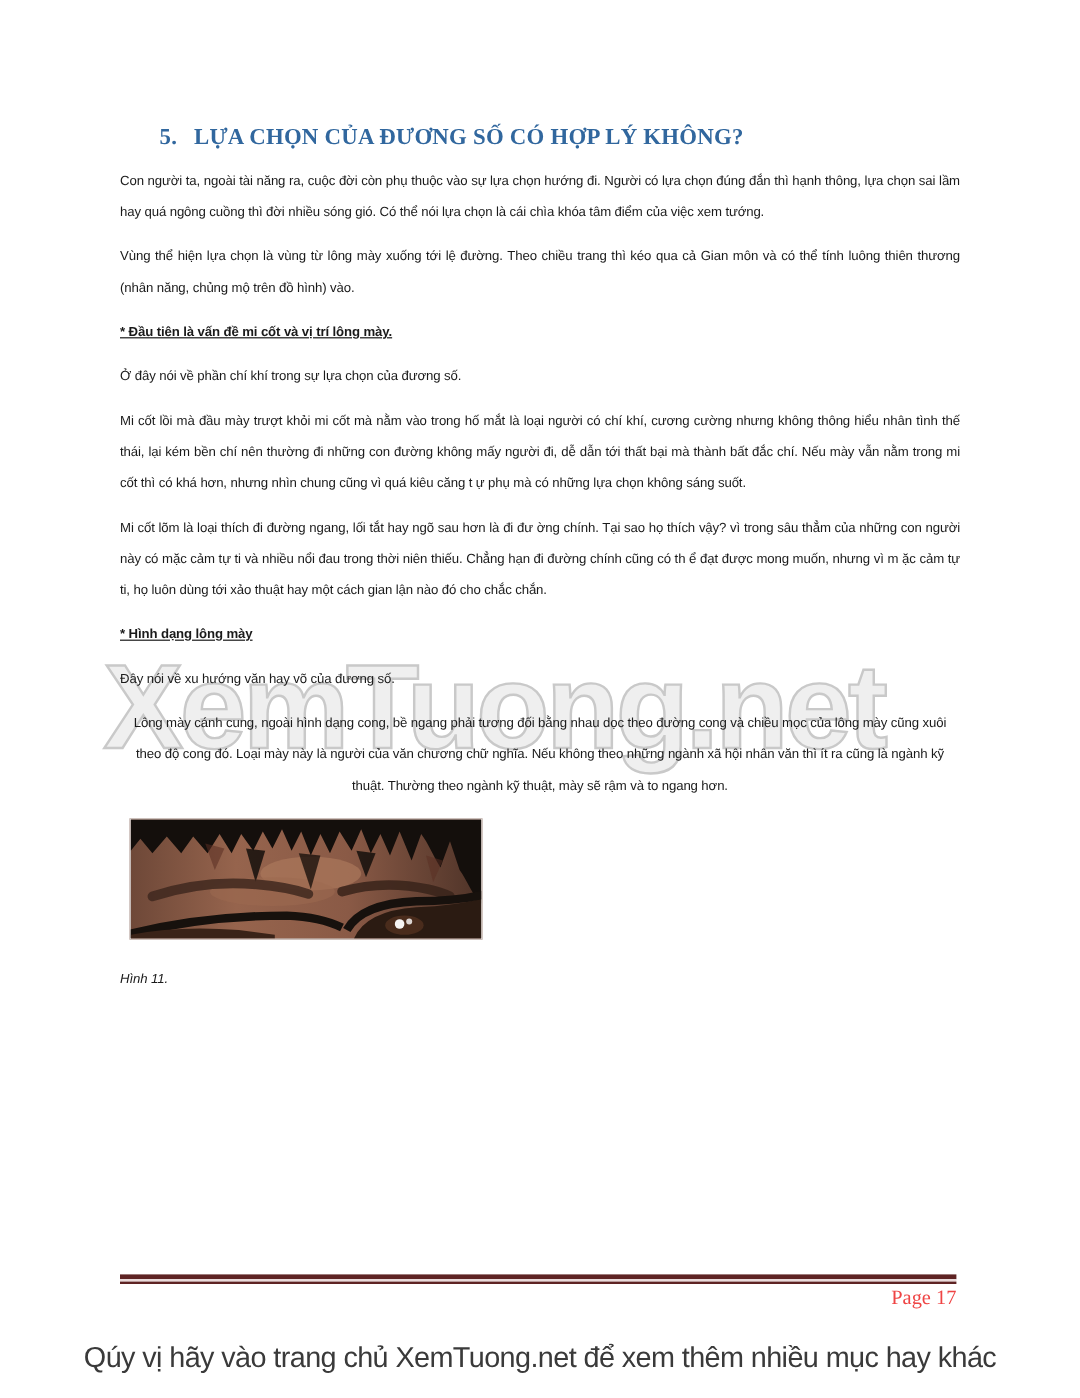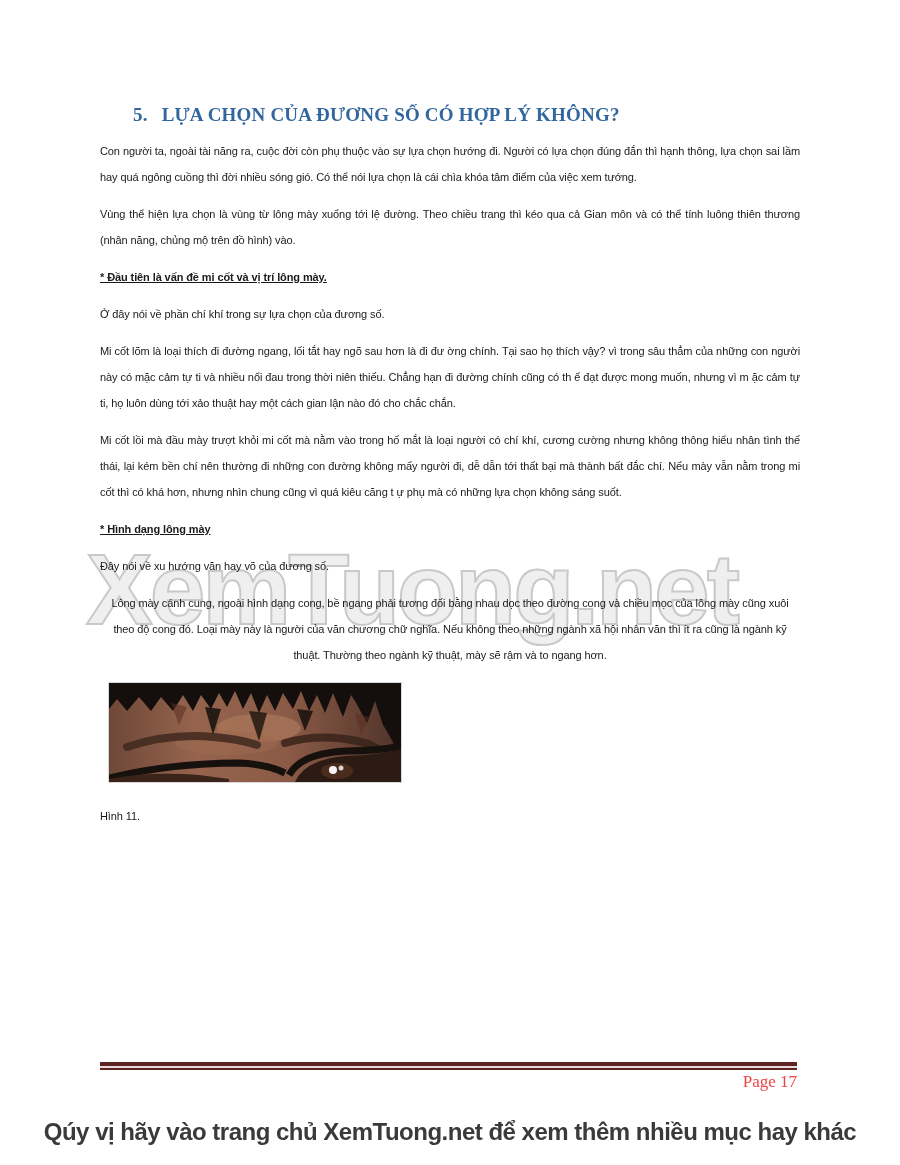--- a/index.html
+++ b/index.html
@@ -25,52 +25,52 @@
   .content p{
     margin:0 0 11px 0;font-size:11px;line-height:26px;color:#1a1a1a;
     text-align:justify;letter-spacing:-0.1px;
   }
   .content p.bold{font-weight:bold;text-align:left;text-decoration:underline;}
   .content p.ragged{text-align:center;}
   figure.photo{
     margin:14px 0 0 8px;padding:0;width:292px;height:99px;
     border:1px solid #d9d9d9;background:#8a5a46;line-height:0;
   }
-  .caption{margin-top:20px !important;text-align:left !important;}
+  .caption{margin-top:20px !important;text-align:left !important;font-style:italic;}
   .footer-rule{position:absolute;left:100px;top:1062px;width:697px;z-index:1;}
   .footer-rule .a{height:4px;background:#5E2323;}
   .footer-rule .b{height:2px;background:#EADADA;}
   .footer-rule .c{height:2px;background:#5E2323;}
   .page-number{
     position:absolute;top:1072px;right:103px;z-index:1;
     font:17px "Liberation Serif",serif;color:#ef4444;
   }
   .promo{
     position:absolute;top:1116px;left:0;width:900px;text-align:center;z-index:1;
     font-size:24px;line-height:32px;color:#3a3a3a;letter-spacing:-0.5px;
   }
-  .promo span{color:#3a3a3a;font-weight:bold;}
+  .promo span{color:#3a3a3a;}
 </style>
 </head>
 <body>
 
 <div class="watermark">XemTuong.net</div>
 
 <div class="content">
   <h1 class="heading">
     <span class="num">5.</span>
     <span>LỰA CHỌN CỦA ĐƯƠNG SỐ CÓ HỢP LÝ KHÔNG?</span>
   </h1>
 
   <p>Con người ta, ngoài tài năng ra, cuộc đời còn phụ thuộc vào sự lựa chọn hướng đi. Người có lựa chọn đúng đắn thì hạnh thông, lựa chọn sai lầm hay quá ngông cuồng thì đời nhiều sóng gió. Có thể nói lựa chọn là cái chìa khóa tâm điểm của việc xem tướng.</p>
   <p>Vùng thể hiện lựa chọn là vùng từ lông mày xuống tới lệ đường. Theo chiều trang thì kéo qua cả Gian môn và có thể tính luông thiên thương (nhân năng, chủng mộ trên đồ hình) vào.</p>
   <p class="bold">* Đầu tiên là vấn đề mi cốt và vị trí lông mày.</p>
   <p>Ở đây nói về phần chí khí trong sự lựa chọn của đương số.</p>
+  <p>Mi cốt lồi mà đầu mày trượt khỏi mi cốt mà nằm vào trong hố mắt là loại người có chí khí, cương cường nhưng không thông hiểu nhân tình thế thái, lại kém bền chí nên thường đi những con đường không mấy người đi, dễ dẫn tới thất bại mà thành bất đắc chí. Nếu mày vẫn nằm trong mi cốt thì có khá hơn, nhưng nhìn chung cũng vì quá kiêu căng t ự phụ mà có những lựa chọn không sáng suốt.</p>
   <p>Mi cốt lõm là loại thích đi đường ngang, lối tắt hay ngõ sau hơn là đi đư ờng chính. Tại sao họ thích vậy? vì trong sâu thẳm của những con người này có mặc cảm tự ti và nhiều nổi đau trong thời niên thiếu. Chẳng hạn đi đường chính cũng có th ể đạt được mong muốn, nhưng vì m ặc cảm tự ti, họ luôn dùng tới xảo thuật hay một cách gian lận nào đó cho chắc chắn.</p>
-  <p>Mi cốt lồi mà đầu mày trượt khỏi mi cốt mà nằm vào trong hố mắt là loại người có chí khí, cương cường nhưng không thông hiểu nhân tình thế thái, lại kém bền chí nên thường đi những con đường không mấy người đi, dễ dẫn tới thất bại mà thành bất đắc chí. Nếu mày vẫn nằm trong mi cốt thì có khá hơn, nhưng nhìn chung cũng vì quá kiêu căng t ự phụ mà có những lựa chọn không sáng suốt.</p>
   <p class="bold">* Hình dạng lông mày</p>
   <p>Đây nói về xu hướng văn hay võ của đương số.</p>
   <p class="ragged">Lông mày cánh cung, ngoài hình dạng cong, bề ngang phải tương đối bằng nhau dọc theo đường cong và chiều mọc của lông mày cũng xuôi theo độ cong đó. Loại mày này là người của văn chương chữ nghĩa. Nếu không theo những ngành xã hội nhân văn thì ít ra cũng là ngành kỹ thuật. Thường theo ngành kỹ thuật, mày sẽ rậm và to ngang hơn.</p>
 
   <figure class="photo">
     <svg viewBox="0 0 292 99" width="292" height="99" preserveAspectRatio="none">
       <defs>
         <linearGradient id="skin" x1="0" y1="0" x2="1" y2="0">
           <stop offset="0" stop-color="#6e4838"></stop>
           <stop offset="0.3" stop-color="#96644d"></stop>

